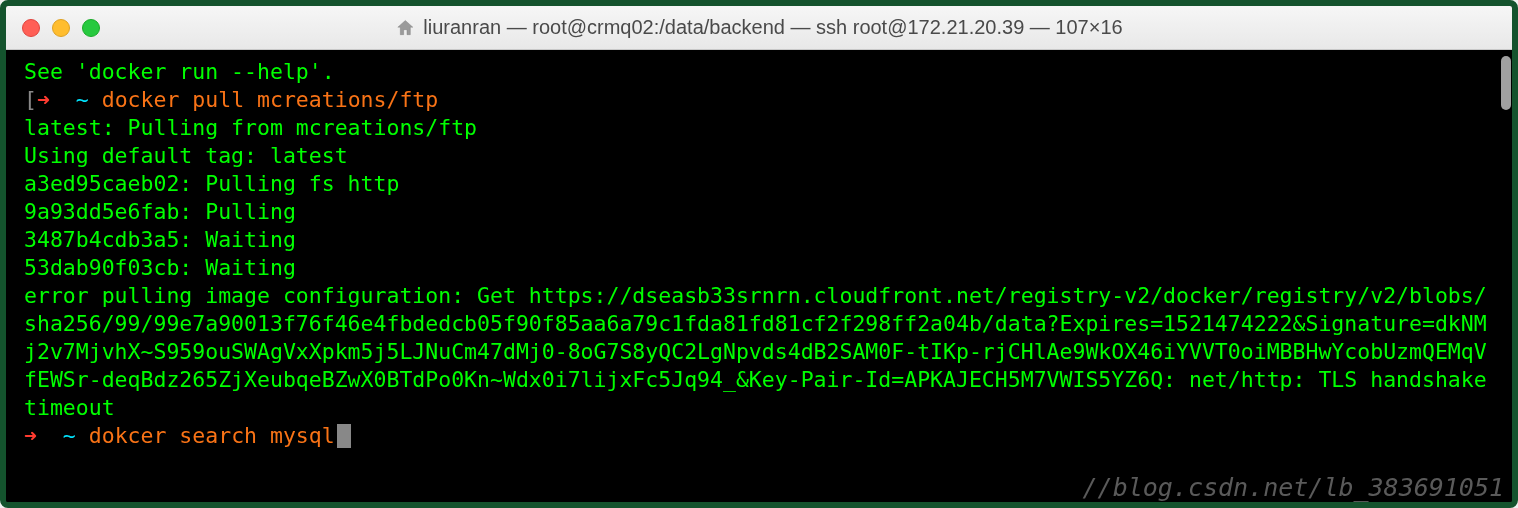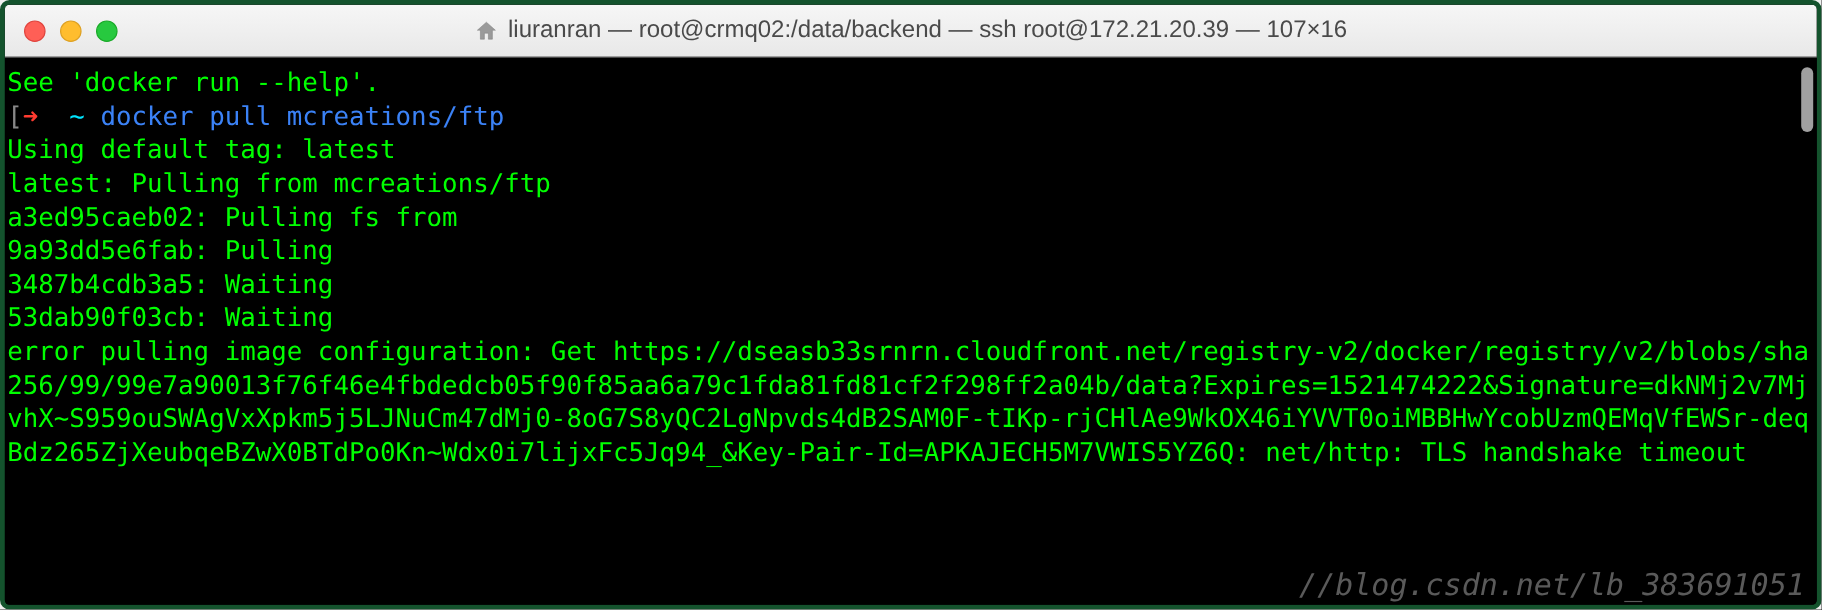--- a/index.html
+++ b/index.html
@@ -15,21 +15,21 @@
       overflow: hidden;
     }
     .window {
       width: 1518px;
       height: 508px;
       background: #000;
       border-radius: 8px;
       overflow: hidden;
       display: flex;
       flex-direction: column;
-      border: 4px solid #14532d;
+      border: 6px solid #14532d;
     }
     .titlebar {
       height: 44px;
       background: linear-gradient(to bottom, #f6f6f6, #e8e8e8);
       display: flex;
       align-items: center;
       padding: 0 16px;
       border-bottom: 1px solid #c8c8c8;
       position: relative;
     }
@@ -60,35 +60,35 @@
     .home-icon {
       width: 20px;
       height: 20px;
       display: inline-flex;
       align-items: center;
       justify-content: center;
     }
     .terminal {
       flex: 1;
       background: #000;
-      padding: 8px 2px;
+      padding: 8px 18px;
       font-family: "Menlo", "Monaco", "Consolas", monospace;
       font-size: 21.5px;
       line-height: 28px;
       color: #00ff00;
       overflow: hidden;
       position: relative;
     }
     .term-line {
       white-space: pre-wrap;
       word-break: break-all;
     }
     .arrow { color: #ff3b30; font-weight: bold; }
     .tilde { color: #00e5ff; }
-    .cmd { color: #3b82f6; }
+    .cmd { color: #f97316; }
     .bracket { color: #888; }
     .cursor {
       display: inline-block;
       width: 14px;
       height: 24px;
       background: #888;
       vertical-align: text-bottom;
       margin-left: 2px;
     }
     .scrollbar {
@@ -125,24 +125,25 @@
         <svg viewBox="0 0 24 24" width="20" height="20" fill="#9a9a9a" stroke="#7a7a7a" stroke-width="0.5">
           <path d="M12 3l9 8h-3v9h-4v-6h-4v6H6v-9H3l9-8z"></path>
         </svg>
       </span>
       <span>liuranran — root@crmq02:/data/backend — ssh root@172.21.20.39 — 107×16</span>
     </div>
   </div>
   <div class="terminal" id="terminal-body">
   <div class="term-line">See 'docker run --help'.</div>
       <div class="term-line"><span class="bracket">[</span><span class="arrow">➜</span>  <span class="tilde">~</span> <span class="cmd">docker pull mcreations/ftp</span></div>
+      <div class="term-line">latest: Pulling from mcreations/ftp</div>
       <div class="term-line">Using default tag: latest</div>
-      <div class="term-line">latest: Pulling from mcreations/ftp</div>
-      <div class="term-line">a3ed95caeb02: Pulling fs from</div>
+      <div class="term-line">a3ed95caeb02: Pulling fs http</div>
       <div class="term-line">9a93dd5e6fab: Pulling</div>
       <div class="term-line">3487b4cdb3a5: Waiting</div>
       <div class="term-line">53dab90f03cb: Waiting</div>
       <div class="term-line">error pulling image configuration: Get https://dseasb33srnrn.cloudfront.net/registry-v2/docker/registry/v2/blobs/sha256/99/99e7a90013f76f46e4fbdedcb05f90f85aa6a79c1fda81fd81cf2f298ff2a04b/data?Expires=1521474222&amp;Signature=dkNMj2v7MjvhX~S959ouSWAgVxXpkm5j5LJNuCm47dMj0-8oG7S8yQC2LgNpvds4dB2SAM0F-tIKp-rjCHlAe9WkOX46iYVVT0oiMBBHwYcobUzmQEMqVfEWSr-deqBdz265ZjXeubqeBZwX0BTdPo0Kn~Wdx0i7lijxFc5Jq94_&amp;Key-Pair-Id=APKAJECH5M7VWIS5YZ6Q: net/http: TLS handshake timeout</div>
+      <div class="term-line"><span class="arrow">➜</span>  <span class="tilde">~</span> <span class="cmd">dokcer search mysql</span><span class="cursor"></span></div>
     </div>
 </div>
 
 <div class="scrollbar"></div>
 <div class="watermark">//blog.csdn.net/lb_383691051</div>
 
 </body></html>

